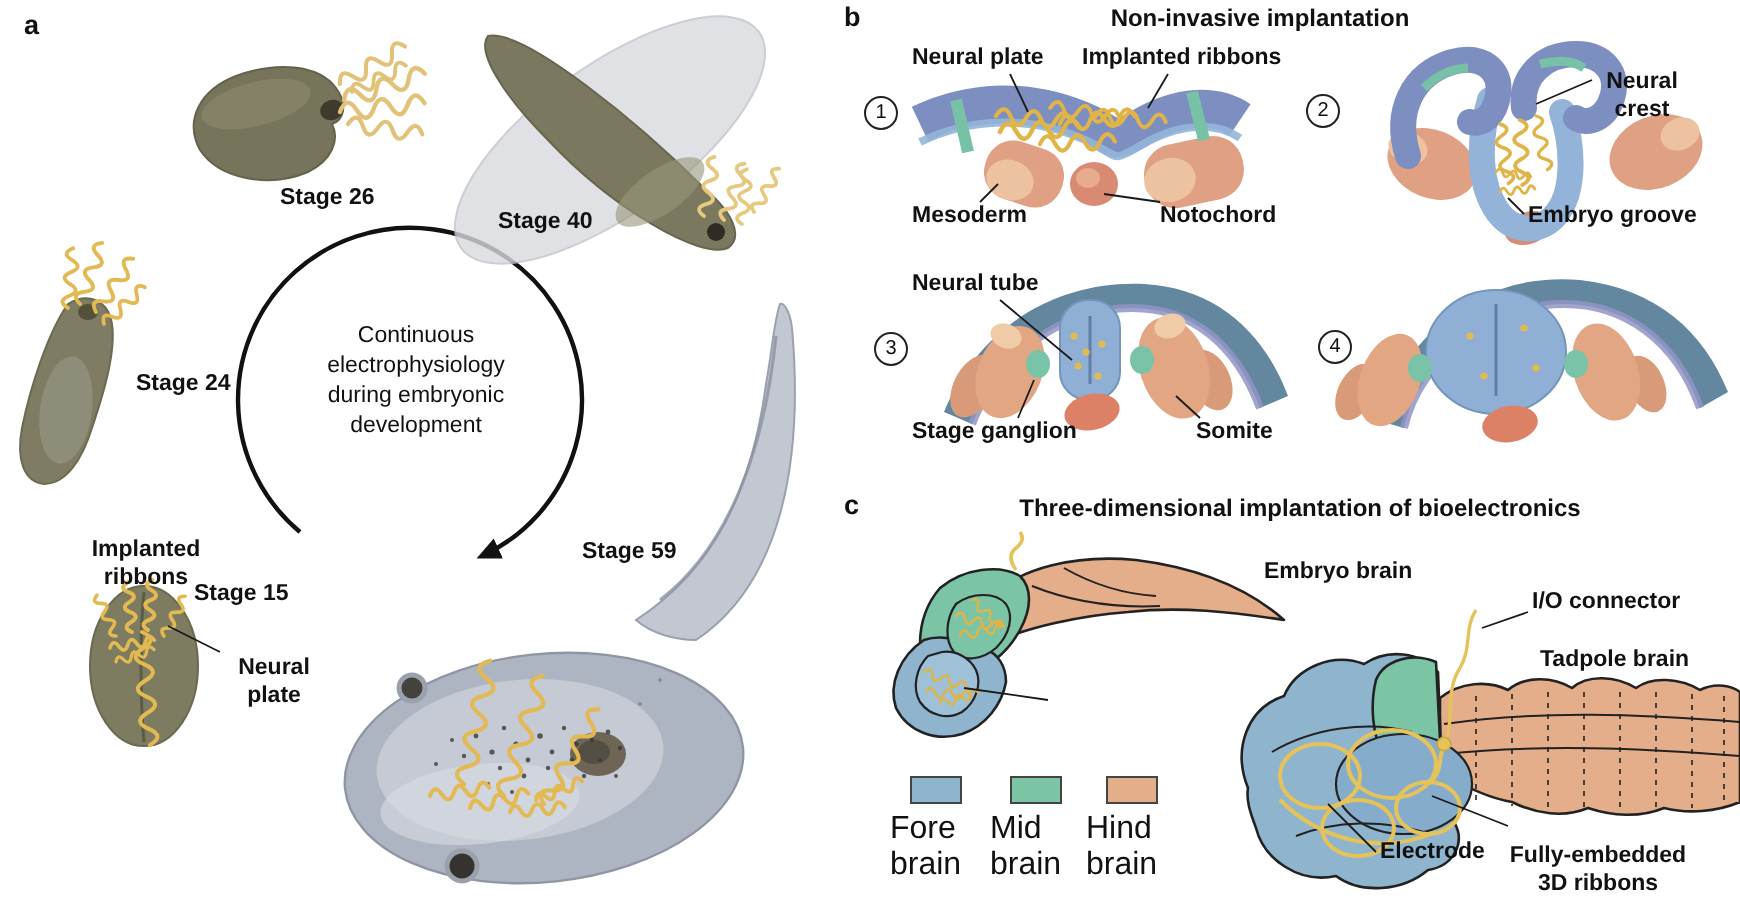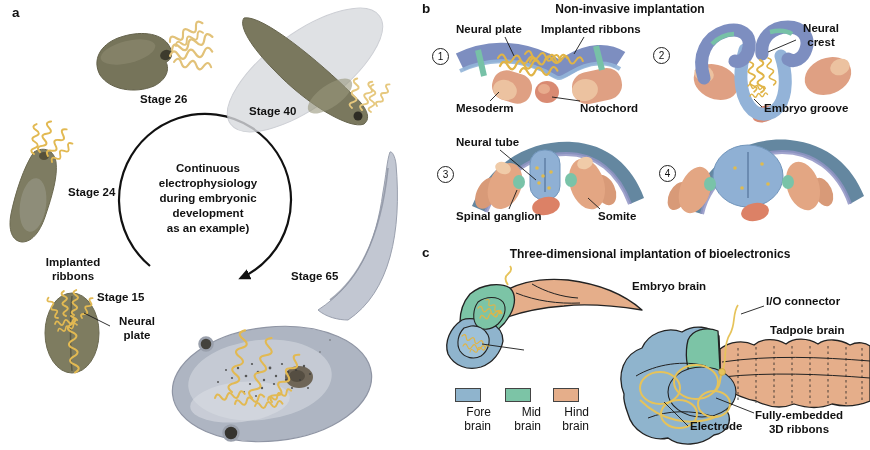--- a/index.html
+++ b/index.html
@@ -1,30 +1,30 @@
 <!DOCTYPE html>
 <html><head>
 <meta charset="utf-8">
 <style>
   html,body{margin:0;padding:0;background:#fff;}
   .fig{position:relative;width:870px;height:450px;background:#ffffff;overflow:hidden;
        font-family:"Liberation Sans", sans-serif;color:#111;}
   .art{position:absolute;left:0;top:0;width:870px;height:450px;}
   .lbl{position:absolute;font-size:11.5px;line-height:1.18;color:#111;white-space:nowrap;font-weight:bold;}
-  .wrap{white-space:normal;text-align:center;}
+  .wrap{white-space:normal;text-align:center;margin-top:13px;}
   .panel-letter{position:absolute;font-weight:bold;font-size:13.5px;color:#111;}
   .title{position:absolute;font-weight:bold;font-size:12px;text-align:center;color:#111;}
   .numcircle{position:absolute;width:15px;height:15px;border:1.3px solid #222;border-radius:50%;
              font-size:10px;display:flex;align-items:center;justify-content:center;background:#fff;}
   .cycle{position:absolute;left:149px;top:161px;width:118px;text-align:center;
-         font-weight:bold;font-size:11.5px;line-height:1.3;}
+         font-weight:normal;font-size:11.5px;line-height:1.3;}
   .cycle .sp-it{display:block;font-style:italic;}
   .cycle .sp-blk{display:block;}
   .swatch{position:absolute;width:26px;height:14px;border:1.2px solid #444;box-sizing:border-box;}
-  .legend-label{position:absolute;width:46px;text-align:right;font-size:12px;line-height:1.15;}
+  .legend-label{position:absolute;width:46px;text-align:left;font-size:16px;line-height:1.15;}
 </style>
 </head>
 <body>
 
 <div class="fig">
 
   <svg class="art" viewBox="0 0 870 450">
     <defs>
       <path id="wv" d="M0,0 Q2.5,-5 5,0 T10,0 T15,0 T20,0 T25,0" fill="none"></path>
       <path id="wvl" d="M0,0 Q3,-6 6,0 T12,0 T18,0 T24,0 T30,0 T36,0 T42,0" fill="none"></path>
@@ -301,24 +301,23 @@
     </g>
   </svg>
 
   <div class="panel-letter" style="left:12px;top:5px">a</div>
   <div class="lbl" style="left:140px;top:93px">Stage 26</div>
   <div class="lbl" style="left:249px;top:105px">Stage 40</div>
   <div class="lbl" style="left:68px;top:186px">Stage 24</div>
   <div class="lbl wrap" style="left:38px;top:256px;width:70px">Implanted ribbons</div>
   <div class="lbl" style="left:97px;top:291px">Stage 15</div>
   <div class="lbl wrap" style="left:112px;top:315px;width:50px">Neural plate</div>
-  <div class="lbl" style="left:291px;top:270px">Stage 65</div>
+  <div class="lbl" style="left:291px;top:270px">Stage 59</div>
   <div class="cycle">
     <span>Continuous electrophysiology during embryonic development</span>
-    <span class="sp-blk">as an example)</span>
   </div>
 
   <div class="panel-letter" style="left:422px;top:1px">b</div>
   <div class="title" style="left:430px;top:2px;width:400px">Non-invasive implantation</div>
 
   <div class="numcircle" style="left:432px;top:48px">
     <span>1</span>
   </div>
   <div class="lbl" style="left:456px;top:23px">Neural plate</div>
   <div class="lbl" style="left:541px;top:23px">Implanted ribbons</div>
@@ -328,21 +327,21 @@
   <div class="numcircle" style="left:653px;top:47px">
     <span>2</span>
   </div>
   <div class="lbl wrap" style="left:796px;top:22px;width:50px">Neural crest</div>
   <div class="lbl" style="left:764px;top:102px">Embryo groove</div>
 
   <div class="numcircle" style="left:437px;top:166px">
     <span>3</span>
   </div>
   <div class="lbl" style="left:456px;top:136px">Neural tube</div>
-  <div class="lbl" style="left:456px;top:210px">Spinal ganglion</div>
+  <div class="lbl" style="left:456px;top:210px">Stage ganglion</div>
   <div class="lbl" style="left:598px;top:210px">Somite</div>
 
   <div class="numcircle" style="left:659px;top:165px">
     <span>4</span>
   </div>
 
   <div class="panel-letter" style="left:422px;top:245px">c</div>
   <div class="title" style="left:430px;top:247px;width:440px">Three-dimensional implantation of bioelectronics</div>
 
   <div class="lbl" style="left:632px;top:280px">Embryo brain</div>

